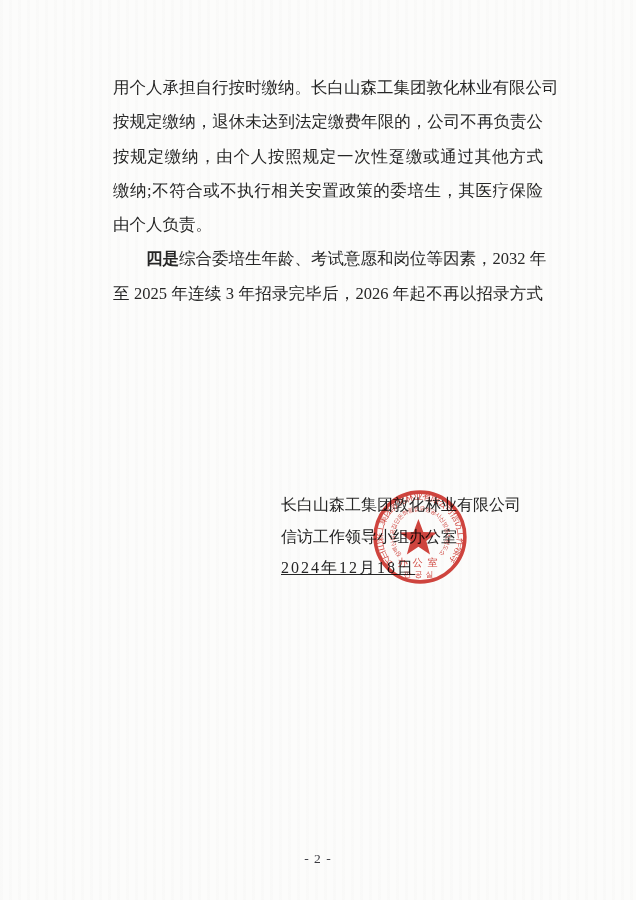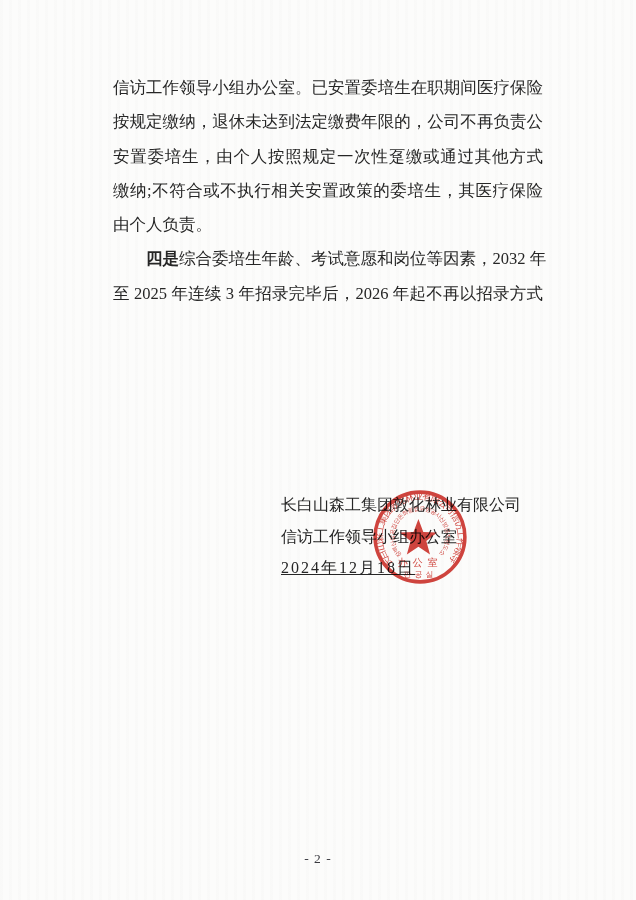--- a/index.html
+++ b/index.html
@@ -75,23 +75,23 @@
     letter-spacing:1px;
   }
 </style>
 </head>
 <body>
 
 <div class="page">
 
   <div class="doc-body">
     <div>
-      <div class="line">信访工作领导小组办公室。已安置委培生在职期间医疗保险</div>
+      <div class="line">用个人承担自行按时缴纳。长白山森工集团敦化林业有限公司</div>
       <div class="line">按规定缴纳，退休未达到法定缴费年限的，公司不再负责公</div>
-      <div class="line">安置委培生，由个人按照规定一次性趸缴或通过其他方式</div>
+      <div class="line">按规定缴纳，由个人按照规定一次性趸缴或通过其他方式</div>
       <div class="line">缴纳;不符合或不执行相关安置政策的委培生，其医疗保险</div>
       <div class="line last">由个人负责。</div>
     </div>
     <div>
       <div class="line indent"><span class="lead">四是</span><span>综合委培生年龄、考试意愿和岗位等因素，2032 年</span></div>
       <div class="line">至 2025 年连续 3 年招录完毕后，2026 年起不再以招录方式</div>
     </div>
   </div>
 
   <div class="signature">

